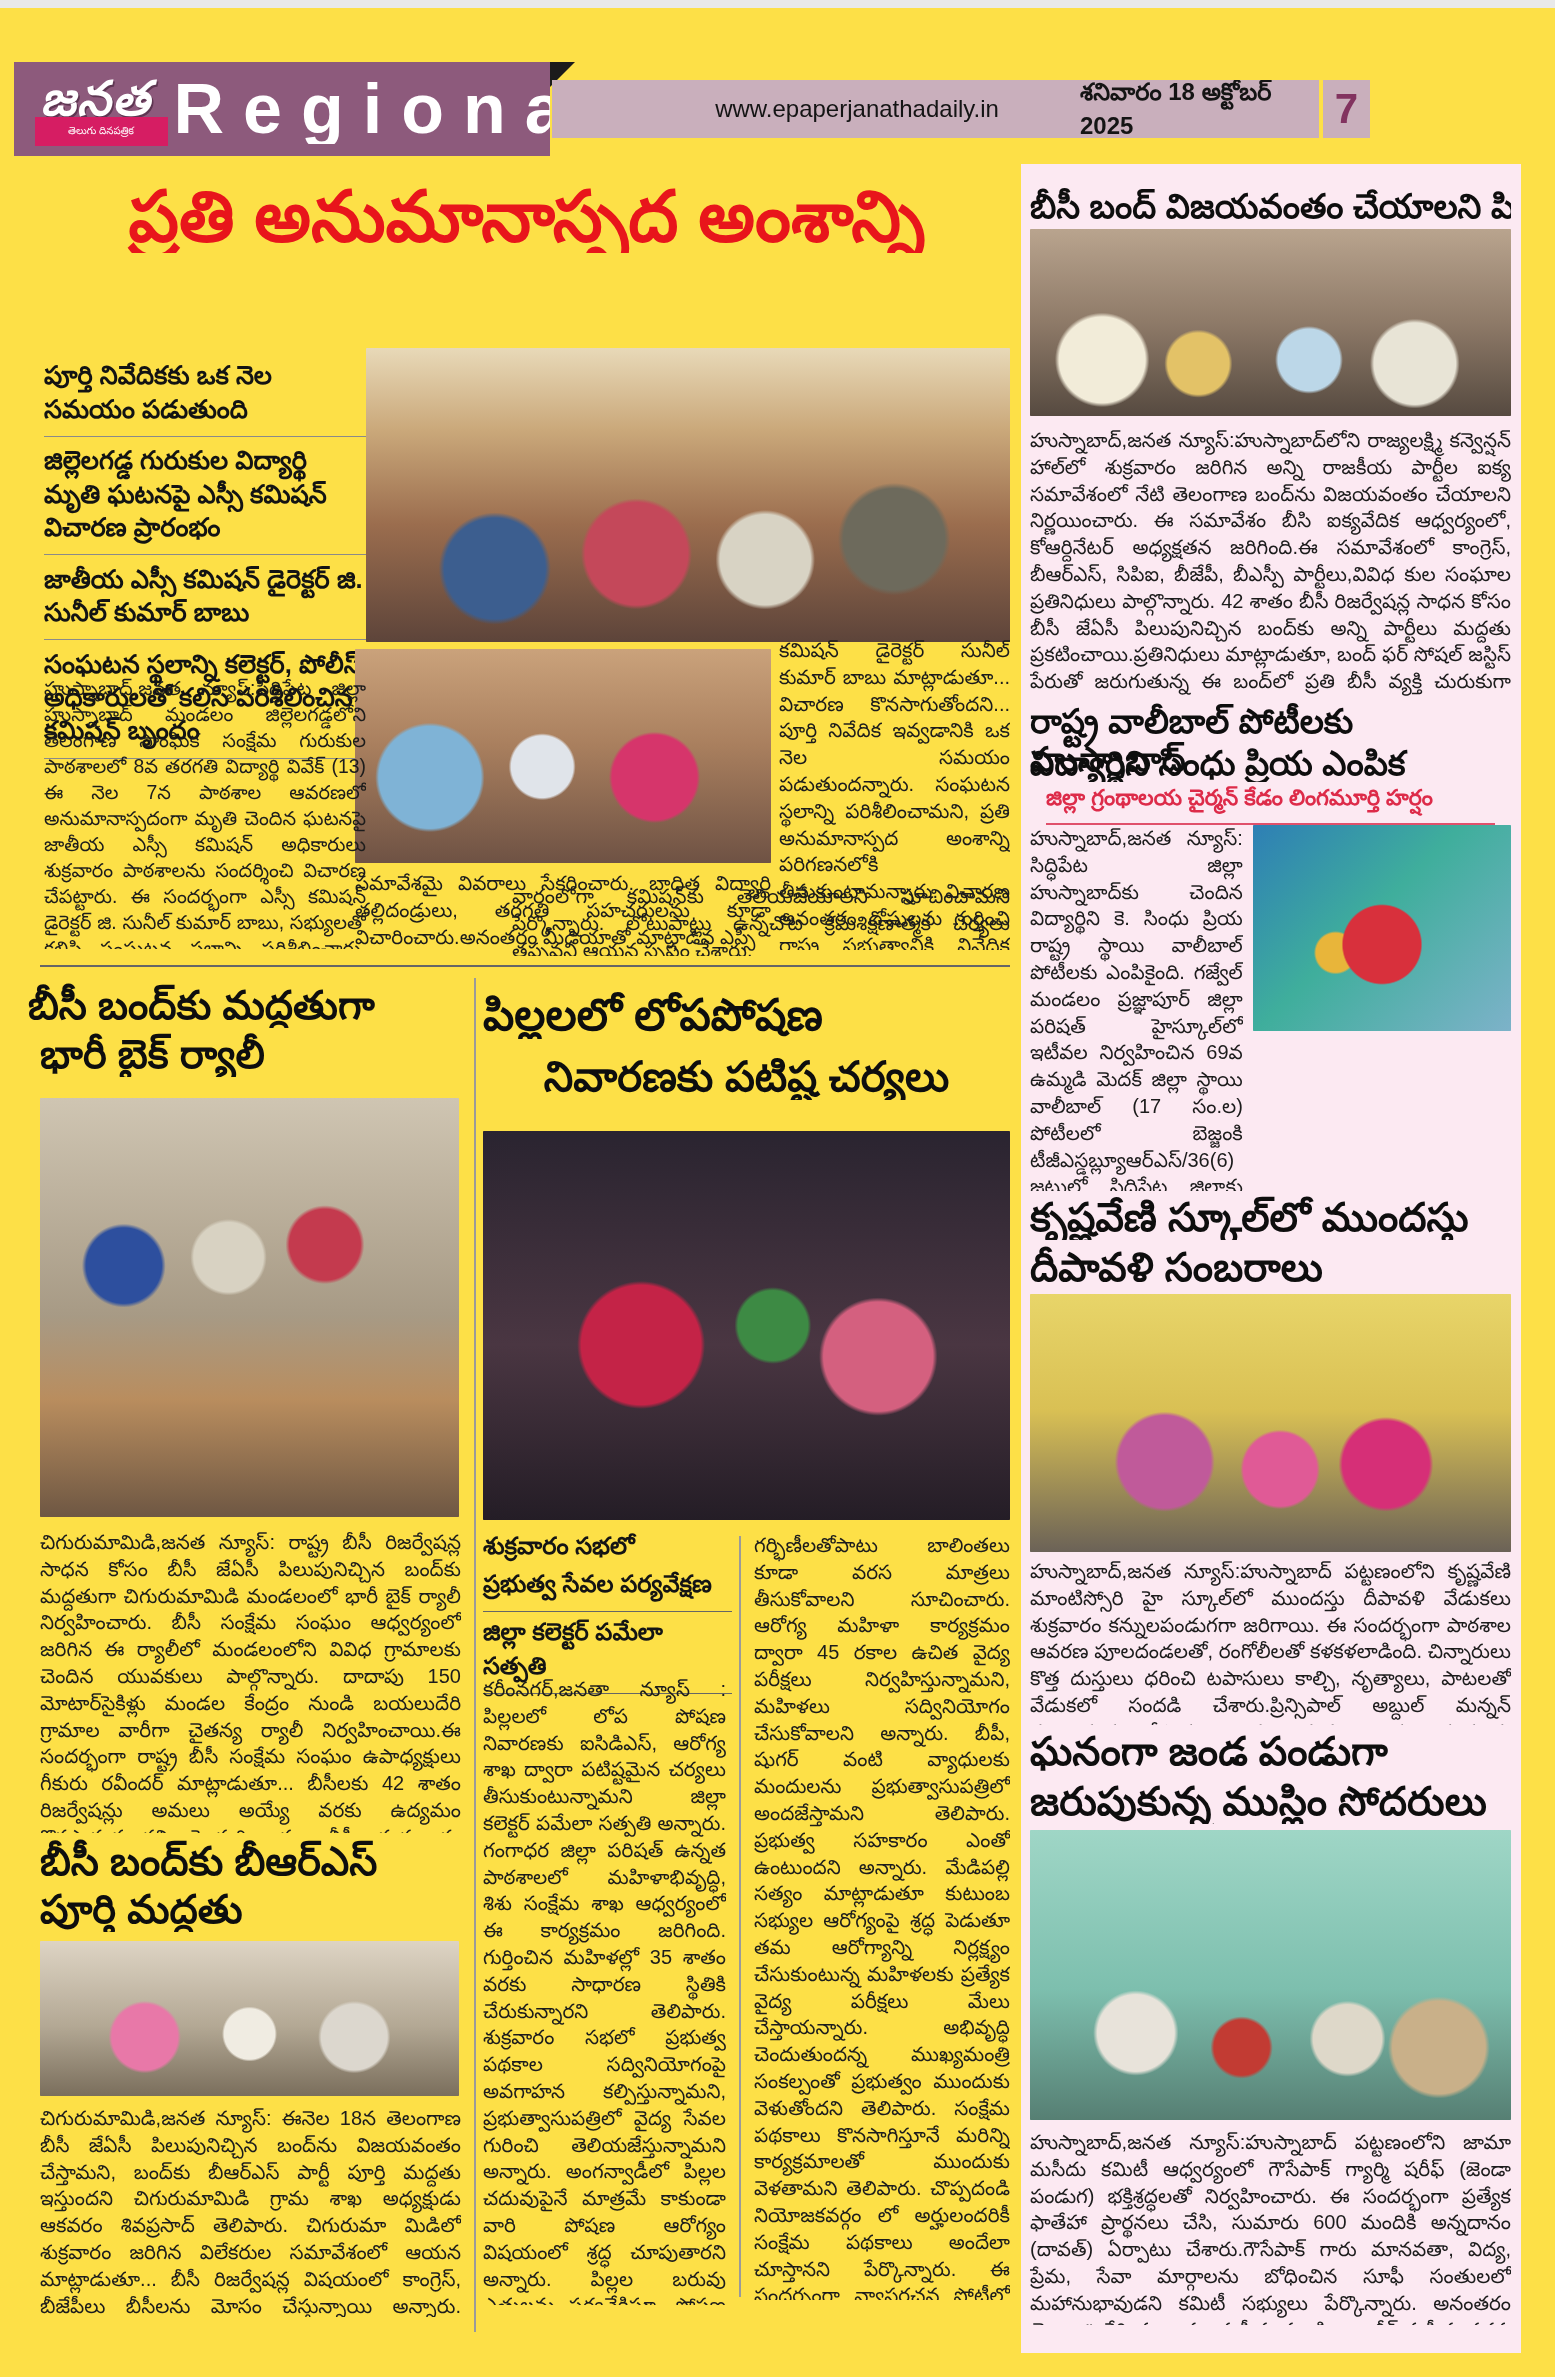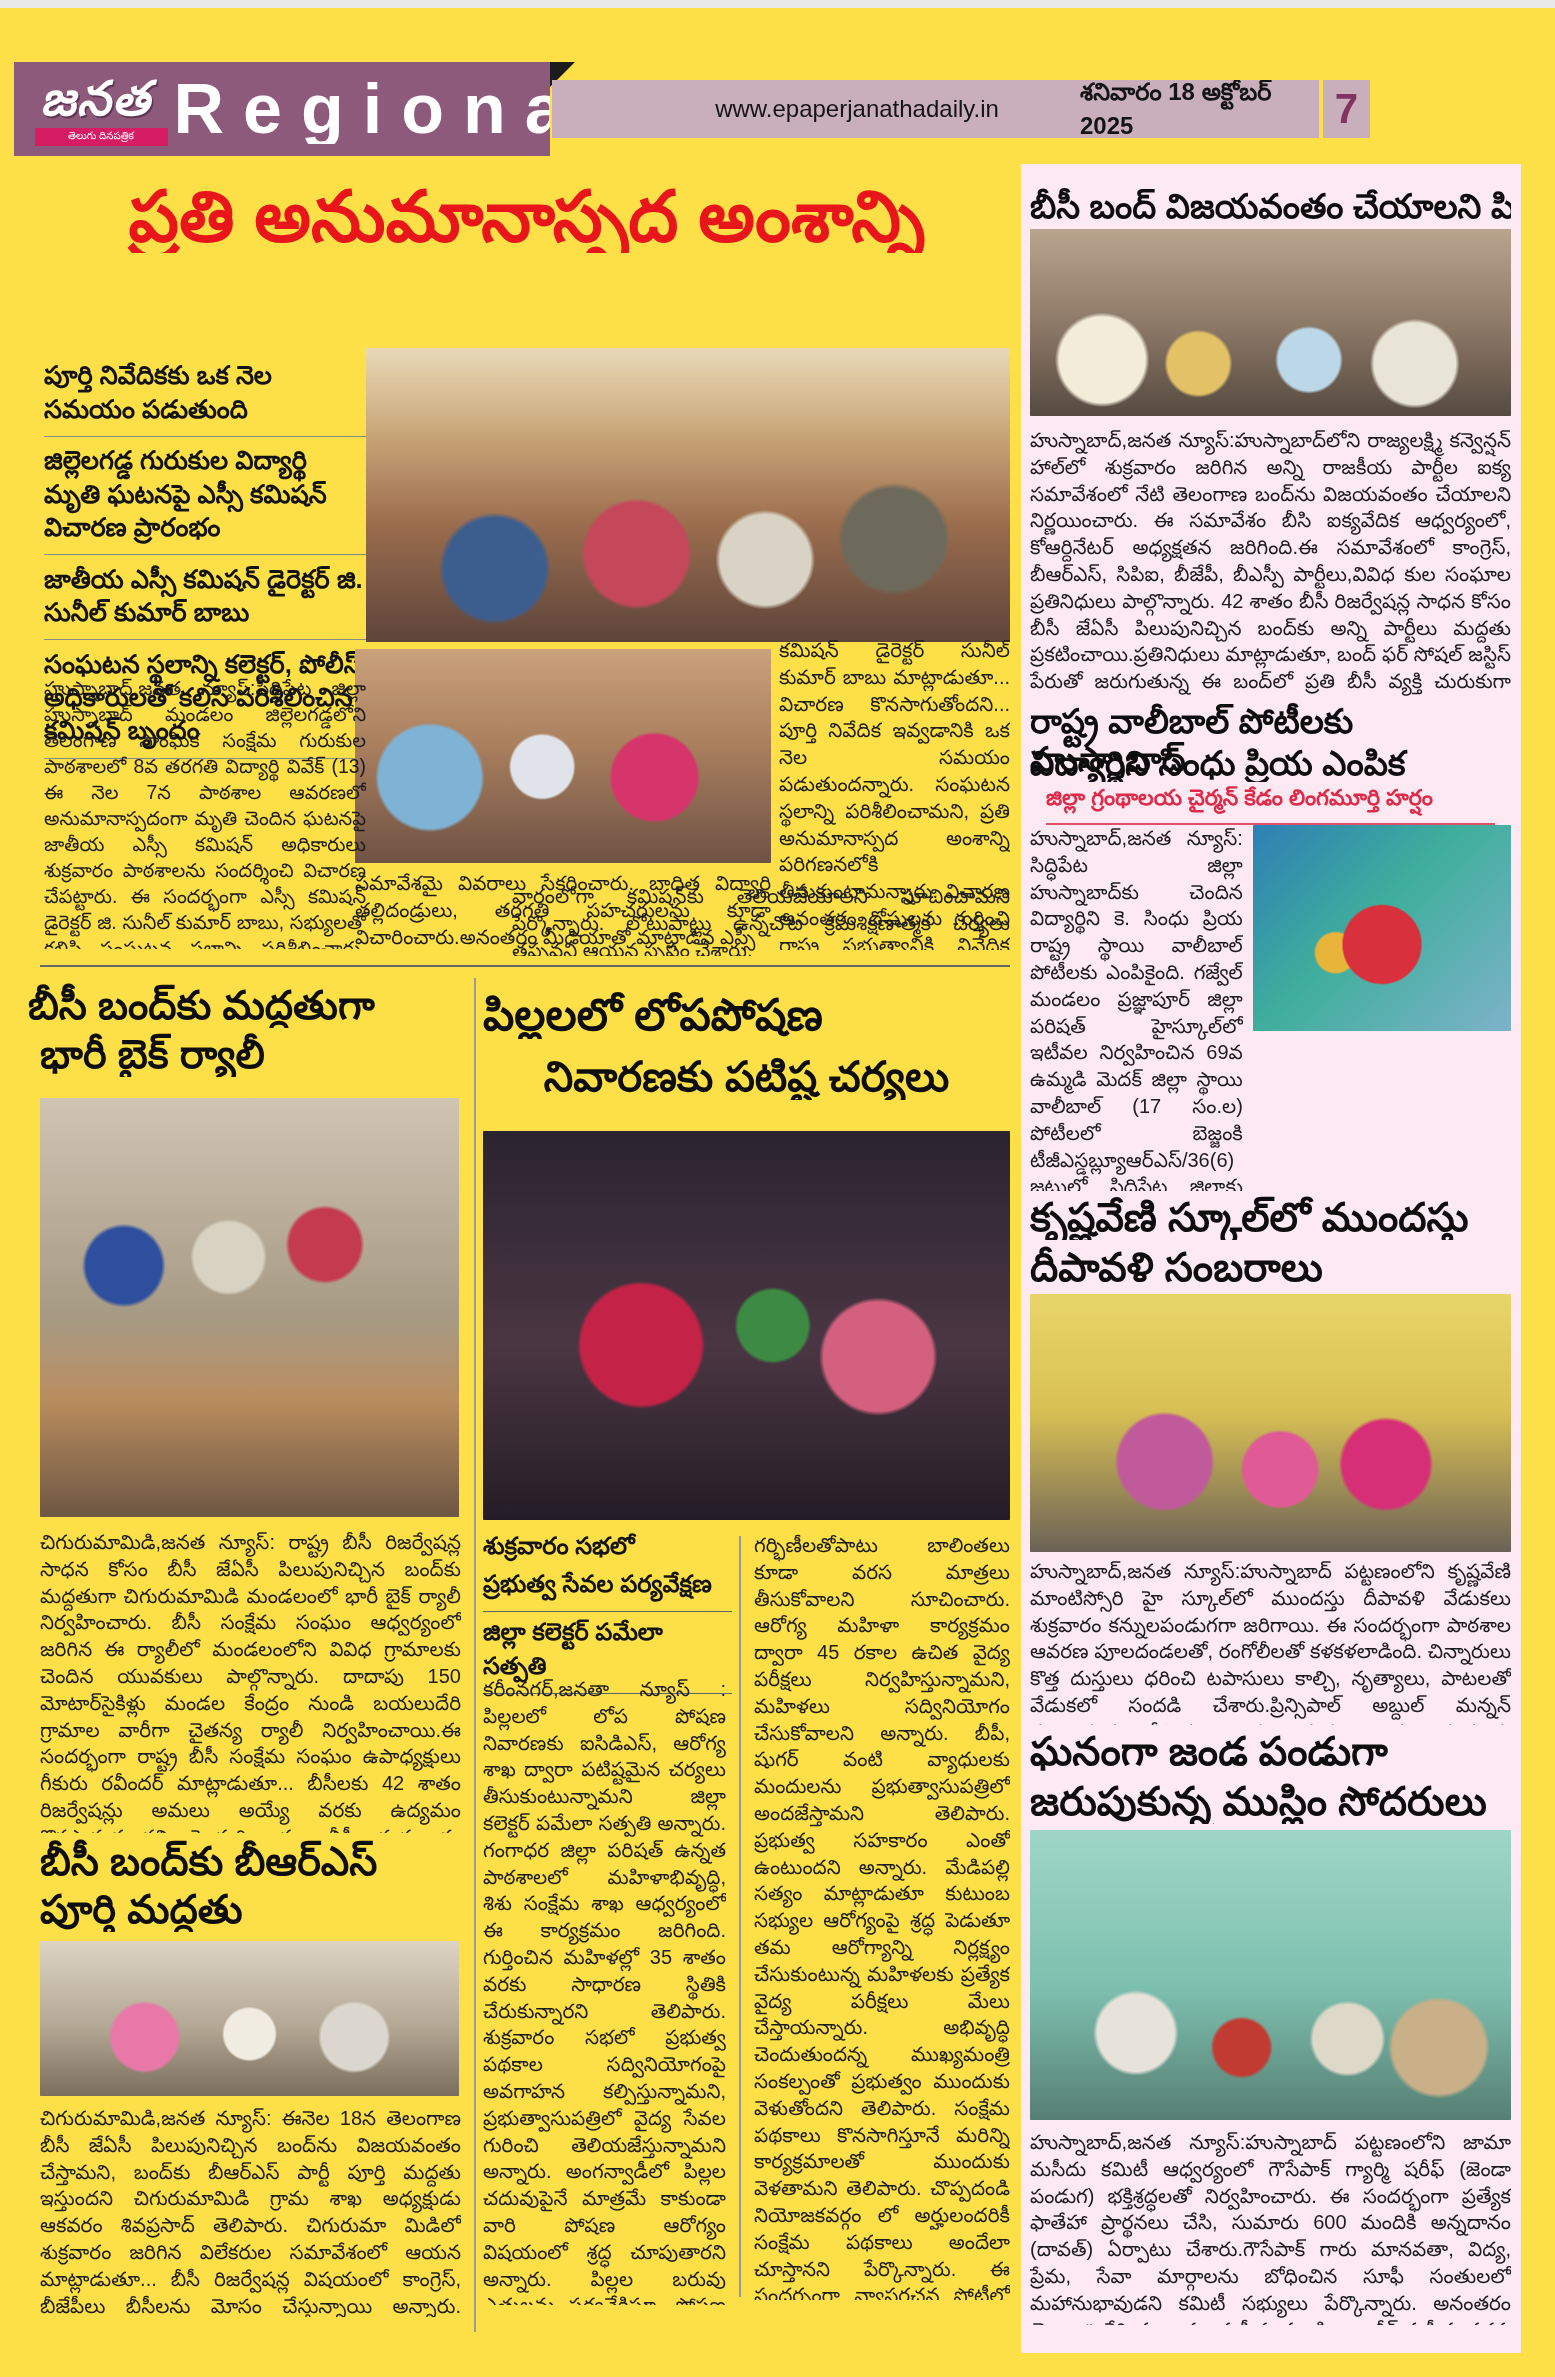--- a/index.html
+++ b/index.html
@@ -22,21 +22,21 @@
   #brand-fold{
     left:550px;top:54px;width:0;height:0;
     border-top:25px solid #1b1b1b;border-right:25px solid transparent;
   }
   #logo-box{position:relative;width:139px;height:80px;margin-left:20.5px;flex:0 0 auto;}
   #logo-main{
     position:absolute;left:5.9px;top:1.5px;font-size:48px;font-weight:bold;color:#ffffff;
     font-style:italic;text-shadow:1.5px 1.5px 0 #5e3652;letter-spacing:1.5px;
   }
   #logo-strip{
-    position:absolute;left:0;bottom:2.9px;width:133px;height:18px;background:#d61d63;
+    position:absolute;left:0;bottom:2.9px;width:133px;height:29px;background:#d61d63;
     color:#ffffff;font-size:10.2px;display:flex;align-items:center;justify-content:center;
     white-space:nowrap;overflow:hidden;
   }
   #section-title{
     flex:1;text-align:center;color:#ffffff;font-size:70px;font-weight:bold;
     letter-spacing:19px;line-height:1;padding-right:7.3px;white-space:nowrap;overflow:hidden;
   }
   .info-cell{
     position:absolute;top:72px;height:58px;background:#c9afbc;color:#141414;
     display:flex;align-items:center;justify-content:center;font-size:24px;overflow:hidden;

